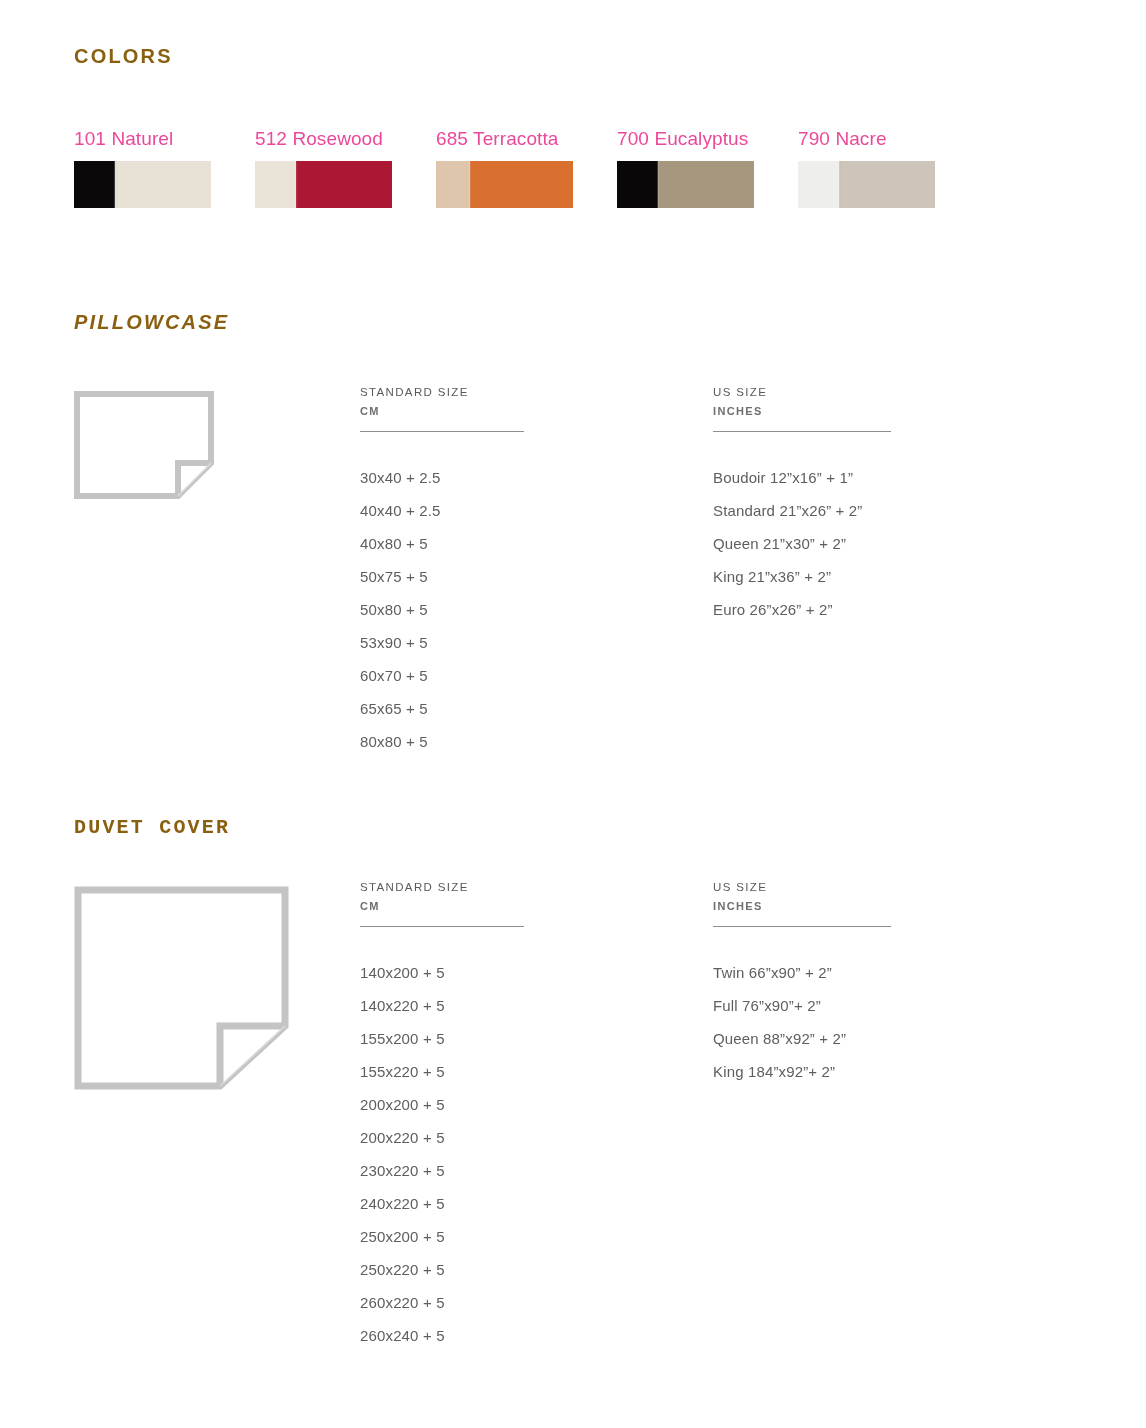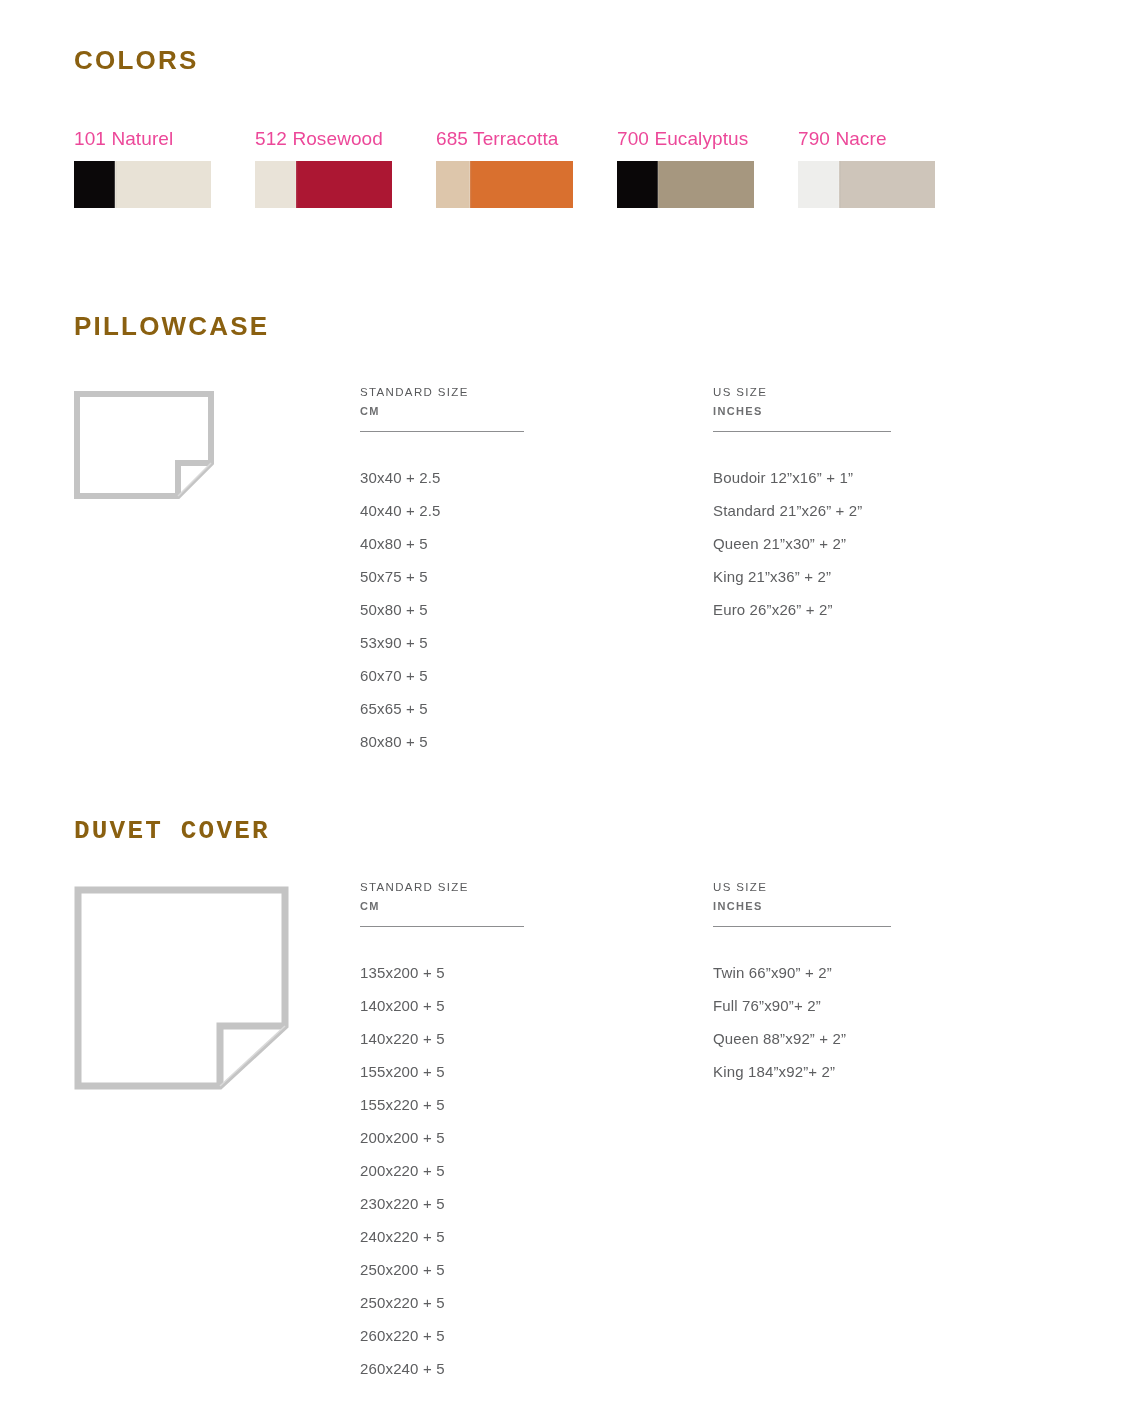--- a/index.html
+++ b/index.html
@@ -13,30 +13,30 @@
     overflow: hidden;
     position: relative;
   }
 
   .page { position: relative; width: 1146px; height: 1428px; }
 
   
   .section-heading {
     position: absolute;
     left: 74px;
-    font-size: 26px;
+    font-size: 20px;
     font-weight: bold;
     letter-spacing: 2.2px;
     color: #8a6010;
     text-transform: uppercase;
     white-space: nowrap;
     text-align: center;
   }
   #heading-colors   { top: 45px; }
-  #heading-pillow   { top: 311px; }
+  #heading-pillow   { top: 311px; font-style: italic; }
   #heading-duvet    { top: 816px; font-family: Liberation Mono, monospace; }
 
   
   .swatch-row {
     position: absolute;
     top: 128px;
     left: 74px;
     width: 1060px;
     display: flex;
   }
@@ -240,21 +240,20 @@
       </svg>
     </div>
 
     <div class="size-columns">
 
       <div class="size-col col-cm">
         <div class="col-title">STANDARD SIZE</div>
         <div class="col-unit">CM</div>
         <div class="col-rule"></div>
         <ul class="size-list">
-            <li>135x200 + 5</li>
             <li>140x200 + 5</li>
             <li>140x220 + 5</li>
             <li>155x200 + 5</li>
             <li>155x220 + 5</li>
             <li>200x200 + 5</li>
             <li>200x220 + 5</li>
             <li>230x220 + 5</li>
             <li>240x220 + 5</li>
             <li>250x200 + 5</li>
             <li>250x220 + 5</li>

